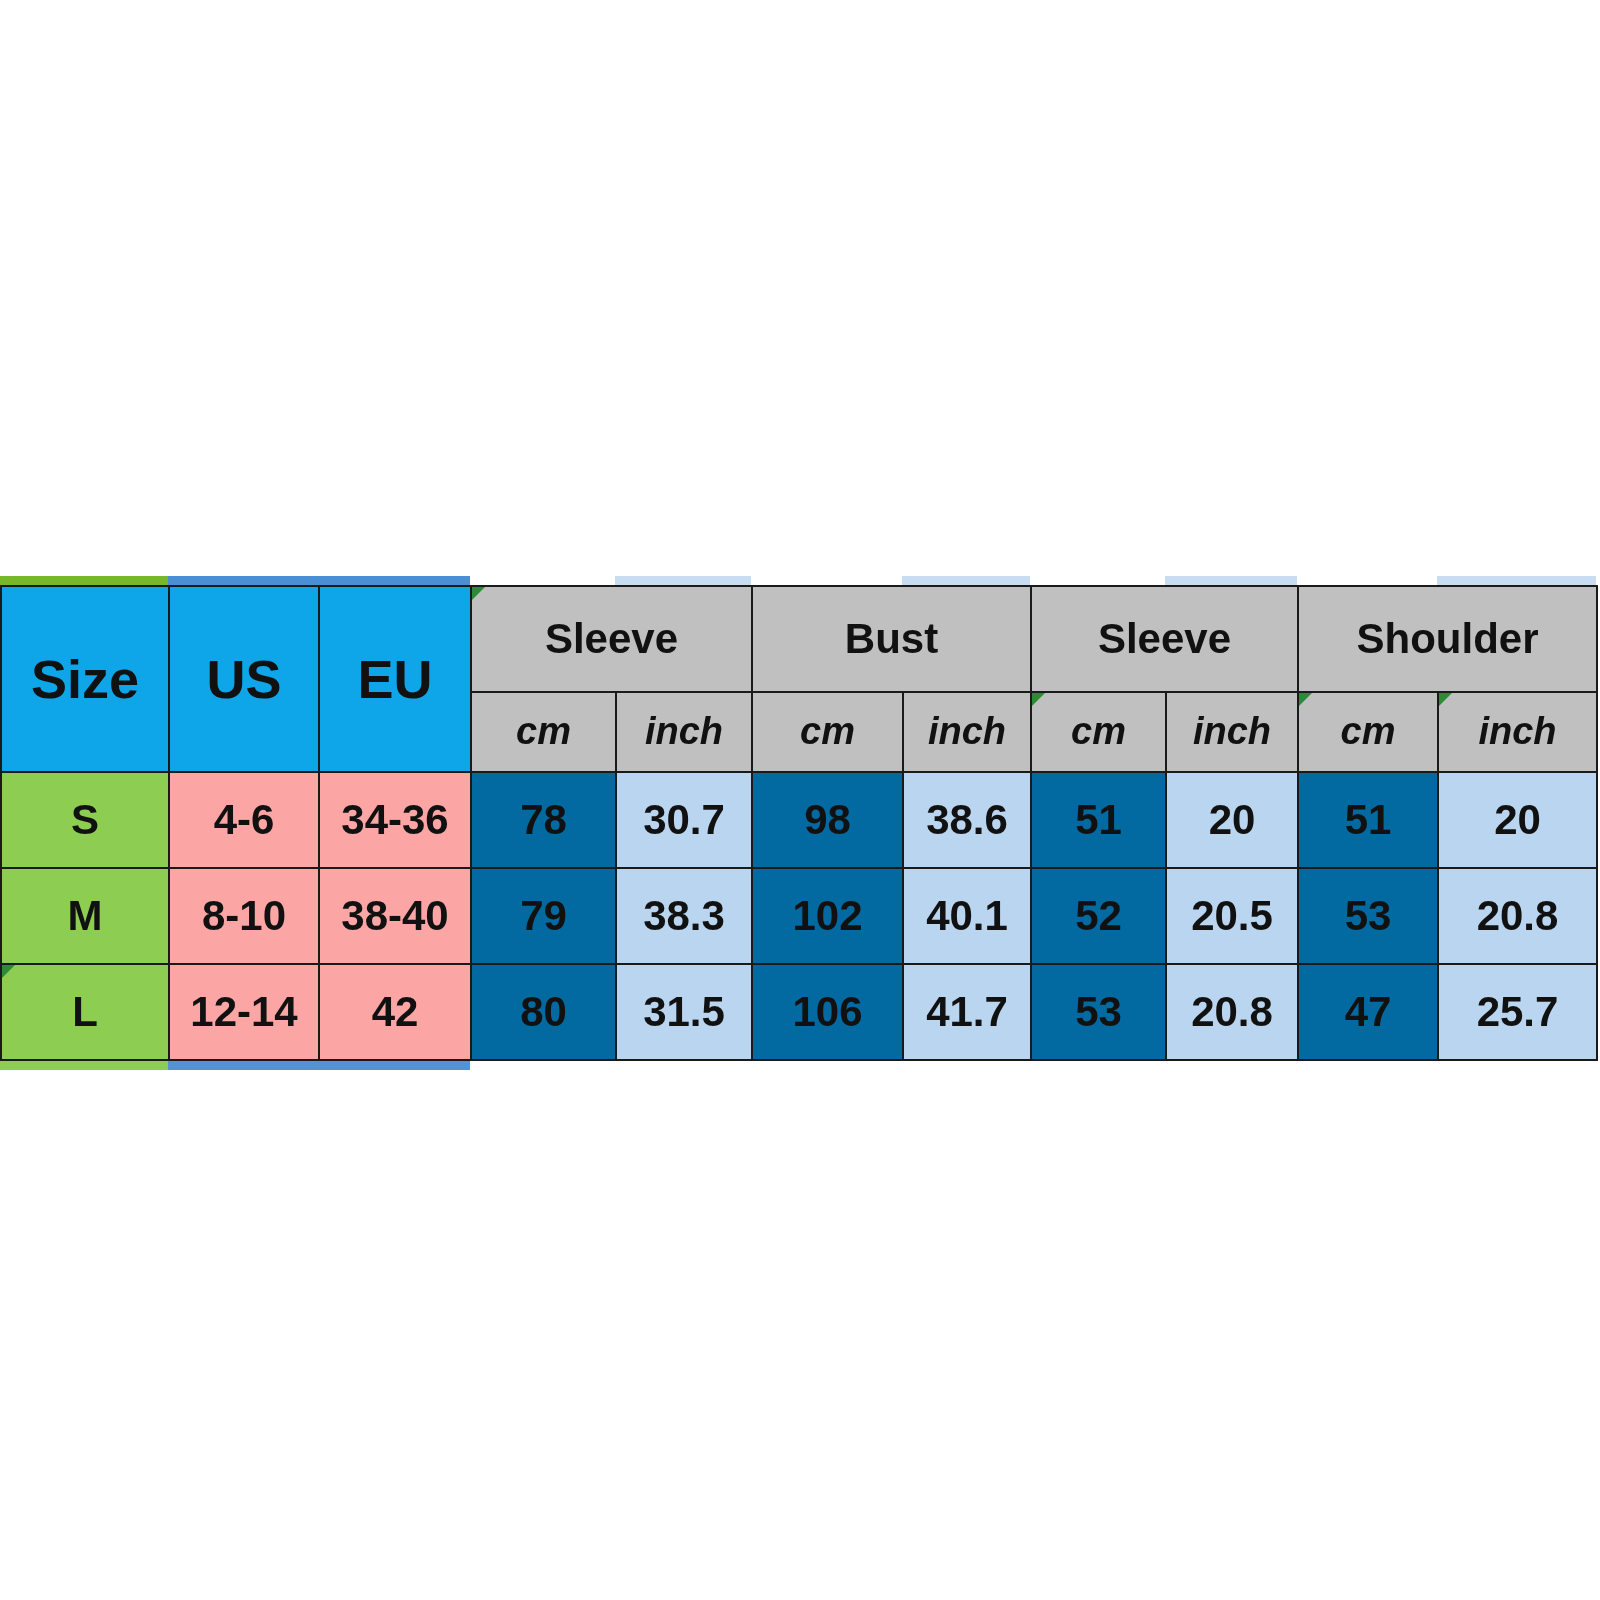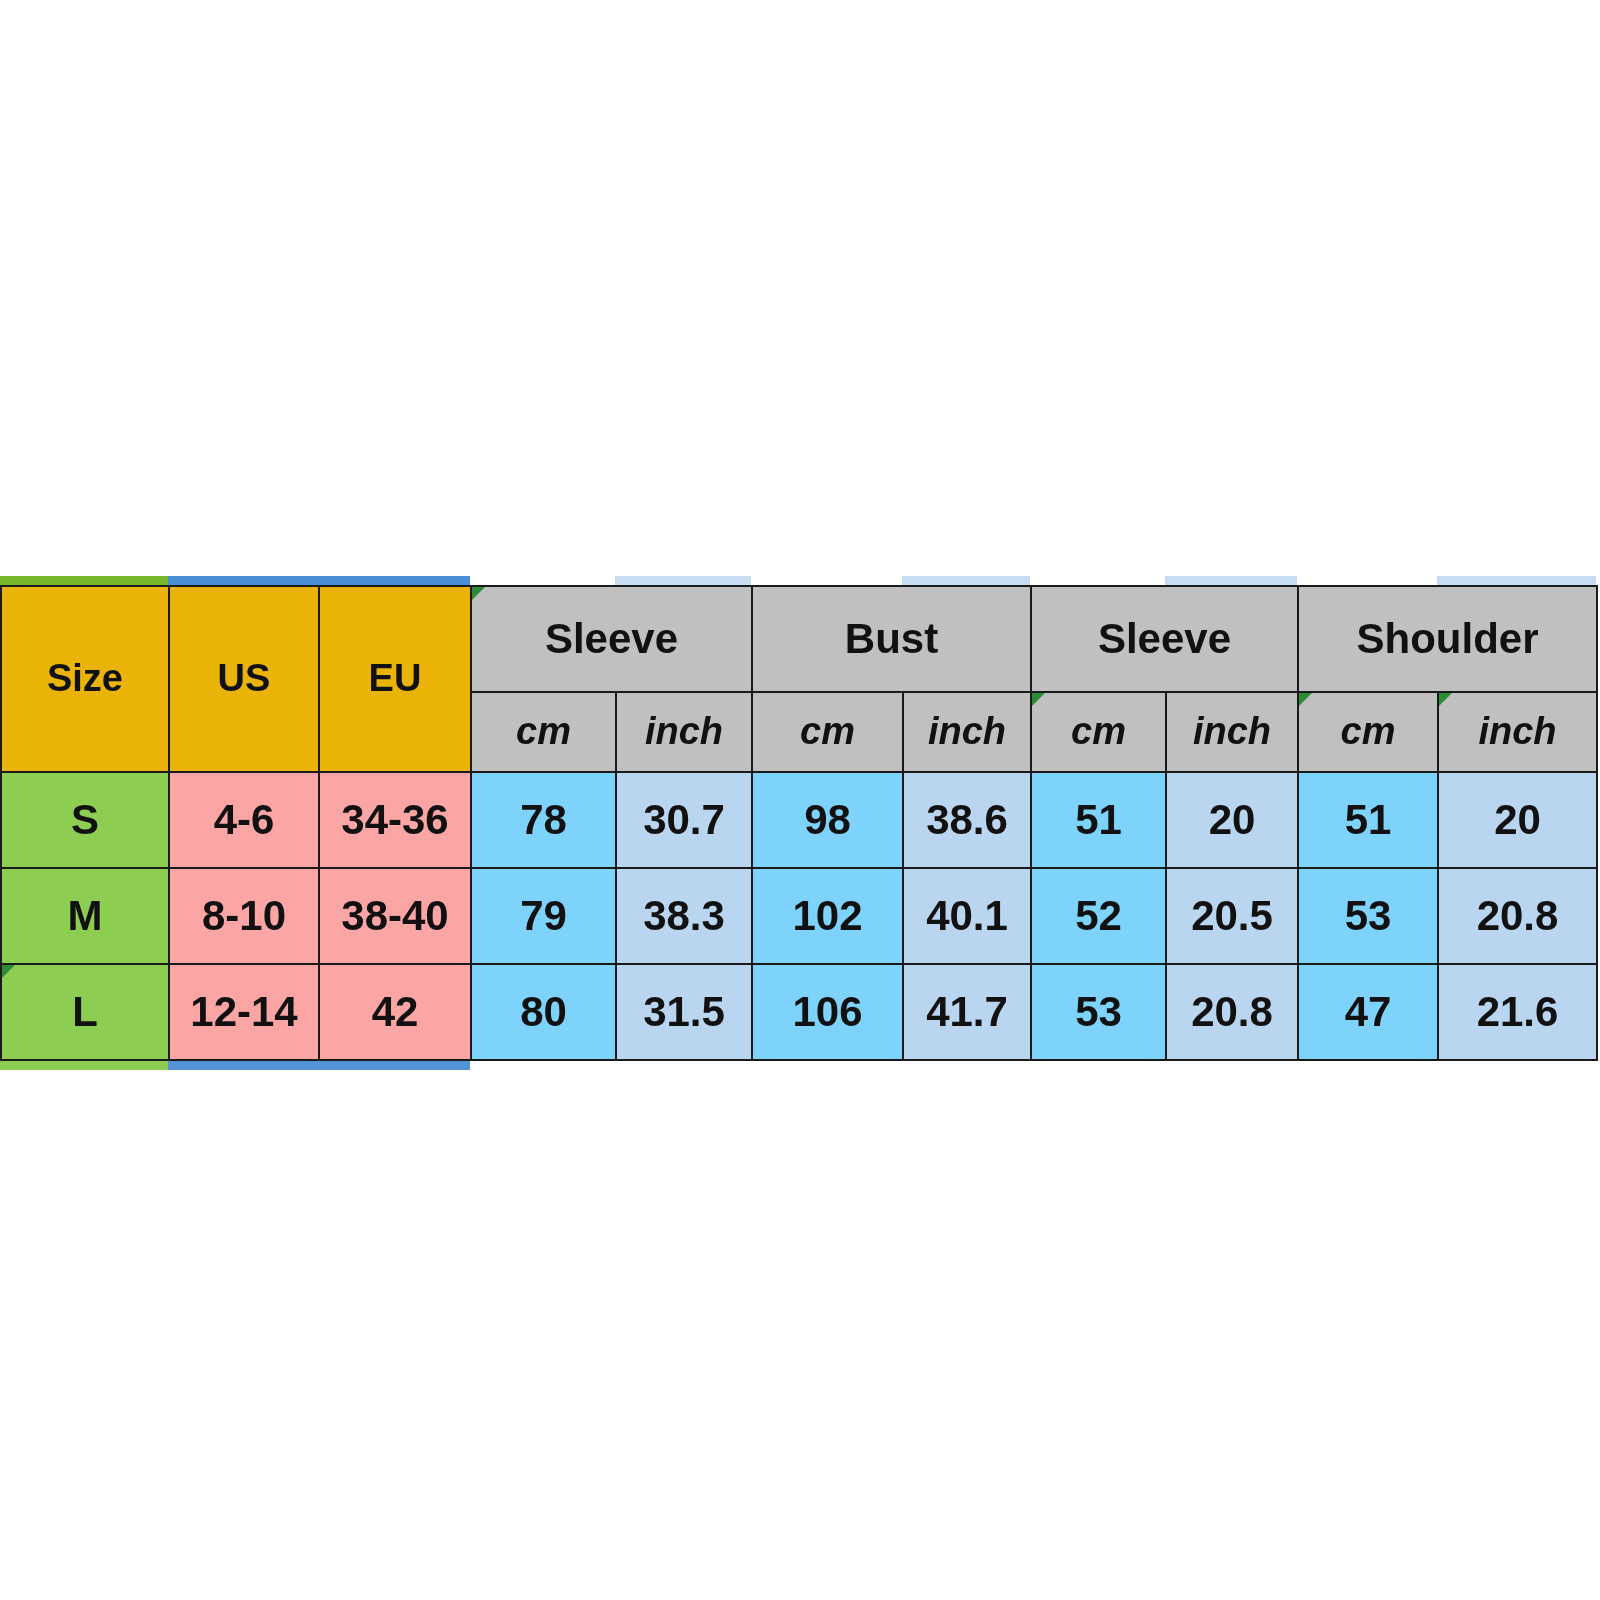--- a/index.html
+++ b/index.html
@@ -61,22 +61,22 @@
     vertical-align: middle;
     font-weight: bold;
     color: #111111;
     padding: 0;
     line-height: 1.05;
     position: relative;
   }
 
   
   .hdr {
-    background: #eab308;
-    font-size: 38px;
+    background: #0ea5e9;
+    font-size: 54px;
     margin-top: 24px;
   }
   .hdr-group {
     background: #C0C0C0;
     font-size: 42px;
     height: 104px;
   }
   .hdr-unit {
     background: #C0C0C0;
     font-size: 38px;
@@ -88,21 +88,21 @@
   .cell-size {
     background: #8DCE52;
     font-size: 42px;
   }
   .cell-us,
   .cell-eu {
     background: #fca5a5;
     font-size: 42px;
   }
   .cell-cm {
-    background: #7dd3fc;
+    background: #0369a1;
     font-size: 42px;
   }
   .cell-inch {
     background: #B9D5EF;
     font-size: 42px;
   }
 
   tr.data-row td { height: 94px; }
 
   
@@ -242,21 +242,21 @@
           </td>
           <td class="cell-us">12-14</td>
           <td class="cell-eu">42</td>
           <td class="cell-cm">80</td>
           <td class="cell-inch">31.5</td>
           <td class="cell-cm">106</td>
           <td class="cell-inch">41.7</td>
           <td class="cell-cm">53</td>
           <td class="cell-inch">20.8</td>
           <td class="cell-cm">47</td>
-          <td class="cell-inch">21.6</td>
+          <td class="cell-inch">25.7</td>
         </tr>
 
       </tbody>
     </table>
 
     <div class="bottom-bleed">
       <span class="bb-green" style="width:168px"></span>
       <span class="bb-blue" style="width:302px"></span>
       <span class="bb-white" style="width:1126px"></span>
     </div>

